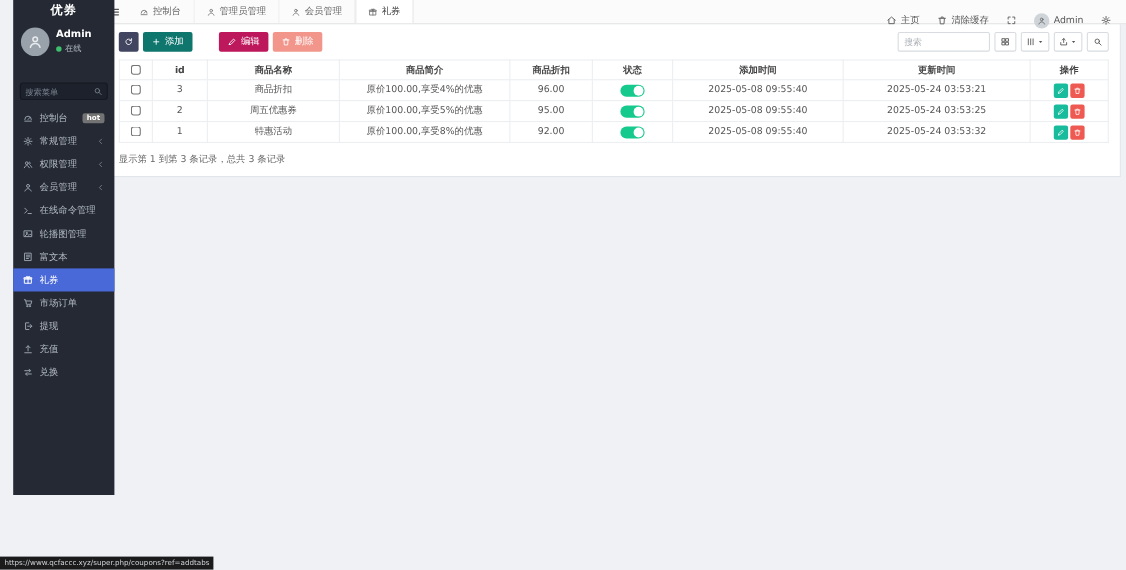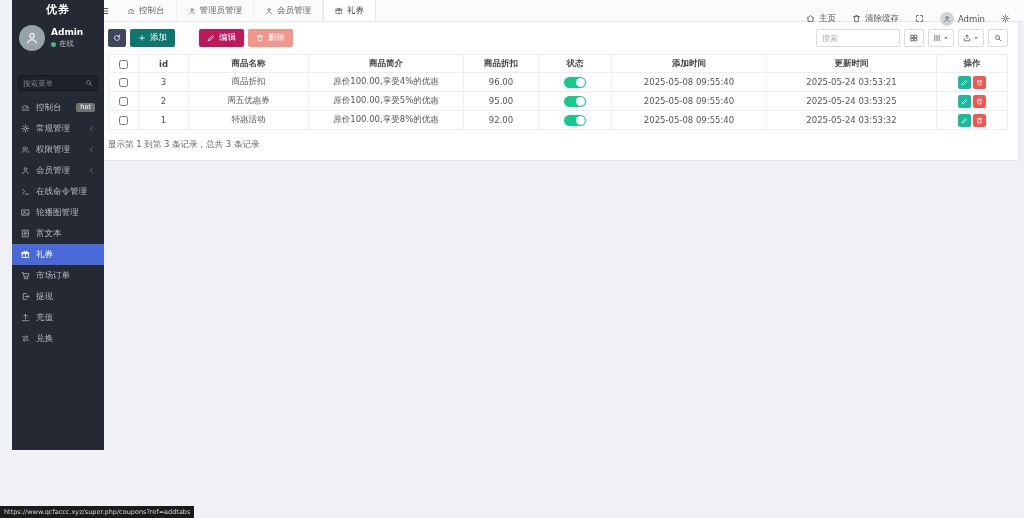--- a/index.html
+++ b/index.html
@@ -20,21 +20,21 @@
   .sidesearch { margin:18px 6px 6px; height:16px; background:#1c212b; border:1px solid #141820; border-radius:3px; display:flex; align-items:center; padding:0 4px; }
   .sidesearch input { flex:1; min-width:0; background:transparent; border:none; outline:none; color:#aab2bc; font-size:7.5px; font-family:inherit; }
   .sidesearch input::placeholder { color:#79828e; }
   .sidesearch .icon { width:8px; height:8px; color:#79828e; flex:0 0 auto; }
   .menu { margin-top:4px; }
   .mitem { height:21px; display:flex; align-items:center; gap:6px; padding:0 9px; color:#b4bbc4; font-size:8.5px; cursor:pointer; }
   .mitem .mi { width:9px; height:9px; flex:0 0 auto; color:#9aa2ad; }
   .mitem.active { background:#4a69d9; color:#fff; }
   .mitem.active .mi { color:#fff; }
   .mlabel { white-space:nowrap; overflow:hidden; }
-  .badge { margin-left:auto; background:#737373; color:#fff; font-size:6.5px; padding:1px 4px 2px; border-radius:2px; line-height:1; }
+  .badge { margin-left:auto; background:#737373; color:#fff; font-size:6.5px; padding:1px 4px 2px; border-radius:2px; line-height:1;font-weight:bold; }
   .chev { margin-left:auto; width:7px; height:7px; color:#858d98; }
 
   
   .topbar { position:absolute; left:92px; right:0; top:0; height:22px; background:#fbfbfb; border-bottom:1px solid #e6e6e6; display:flex; align-items:stretch; z-index:4; }
   .hbtn { width:24px; display:flex; align-items:center; justify-content:center; color:#555; cursor:pointer; }
   .hbtn .icon { width:10px; height:10px; }
   .ttabs { display:flex; align-items:stretch; }
   .ttab { display:flex; align-items:center; gap:4px; padding:0 11px; font-size:8.5px; color:#666; cursor:pointer; border-right:1px solid #efefef; }
   .ttab .icon { width:8px; height:8px; color:#777; }
   .ttab.active { background:#fff; border-left:1px solid #e6e6e6; border-right:1px solid #e6e6e6; color:#444; }

